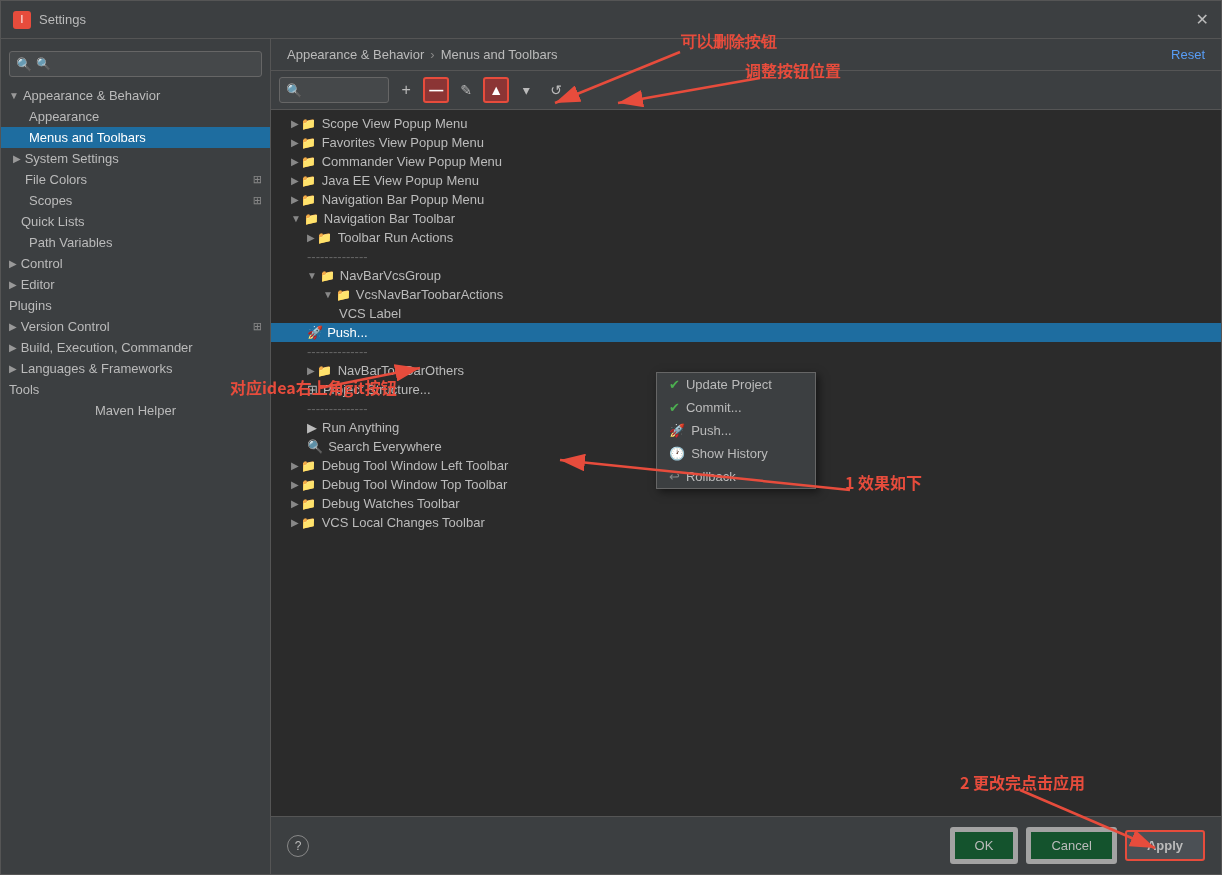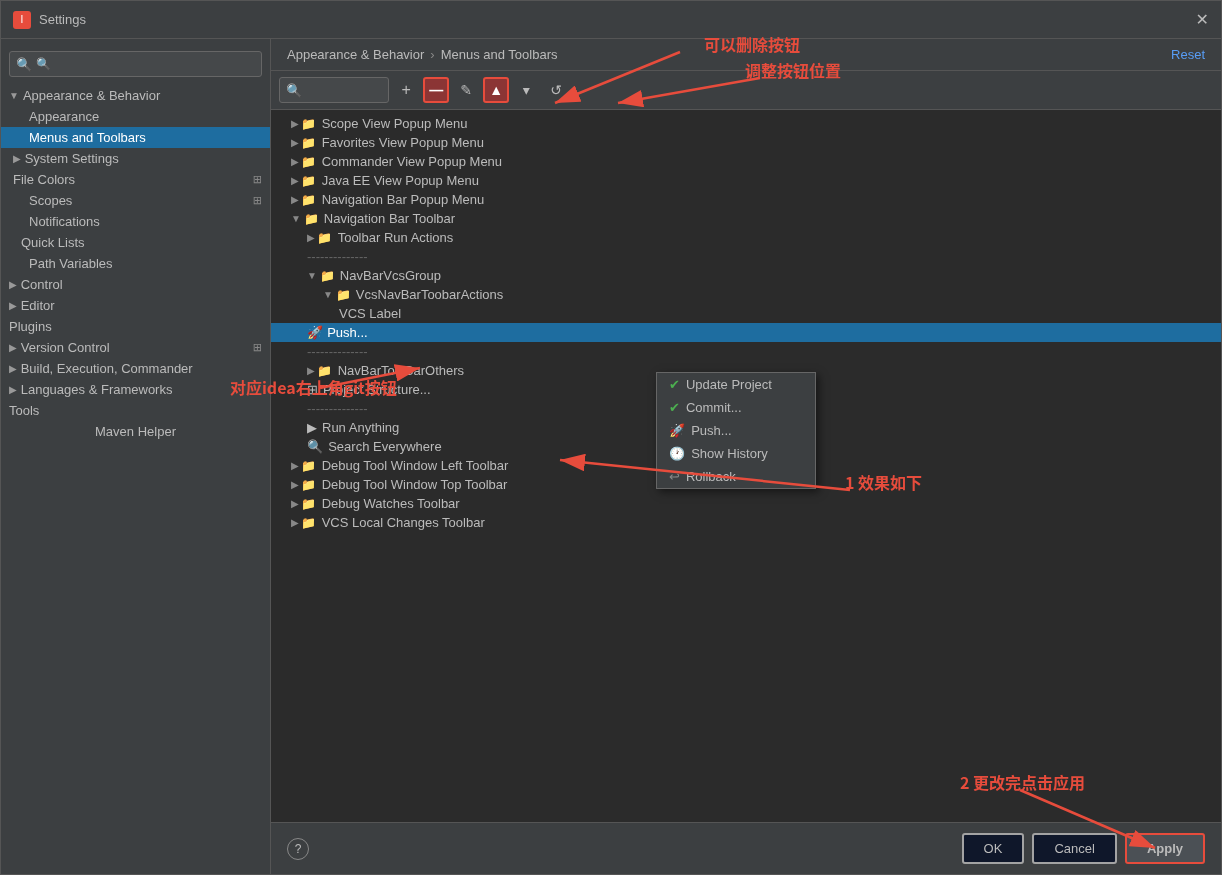--- a/index.html
+++ b/index.html
@@ -246,25 +246,25 @@
       padding: 10px 16px;
       display: flex;
       align-items: center;
       justify-content: flex-end;
       gap: 8px;
       border-top: 1px solid #555;
       flex-shrink: 0;
     }
     .btn {
       padding: 6px 20px;
-      border: 2px solid #a3a3a3;
+      border: 5px solid #a3a3a3;
       border-radius: 3px;
       cursor: pointer;
       font-size: 13px;
-      background: #0f172a;
+      background: #14532d;
       color: #bbb;
     }
     .btn-apply {
       background: #4b5055;
       color: #bbb;
       border: 2px solid #e74c3c;
       font-weight: bold;
     }
     .help-btn {
       width: 22px;
@@ -331,30 +331,27 @@
       <div class="sidebar-item" style="padding-left:28px;">
         <span>Appearance</span>
       </div>
       <div class="sidebar-item selected" style="padding-left:28px;">
         <span>Menus and Toolbars</span>
       </div>
       <div class="sidebar-group-header" style="padding-left:12px;">
         <span class="expand-arrow">▶</span>
         <span>System Settings</span>
       </div>
-      <div class="sidebar-item" style="padding-left:12px; display:flex; justify-content:space-between;align-items:center;">
+      <div class="sidebar-item" style="padding-left:24px; display:flex; justify-content:space-between;align-items:center;">
         <span>File Colors</span>
         <span style="color:#888;font-size:11px;">⊞</span>
       </div>
       <div class="sidebar-item" style="padding-left:28px; display:flex; justify-content:space-between;">
         <span>Scopes</span>
         <span style="color:#888;font-size:11px;">⊞</span>
-      </div>
-      <div class="sidebar-item" style="padding-left:28px;">
-        <span>Notifications</span>
       </div>
       <div class="sidebar-item" style="padding-left:20px;">
         <span>Quick Lists</span>
       </div>
       <div class="sidebar-item" style="padding-left:28px;">
         <span>Path Variables</span>
       </div>
 
       <div class="sidebar-group-header">
         <span class="expand-arrow">▶</span>
@@ -566,18 +563,18 @@
   <line x1="760" y1="78" x2="618" y2="103" stroke="#e74c3c" stroke-width="2.5" marker-end="url(#arrowhead)"></line>
 
   <line x1="320" y1="388" x2="420" y2="368" stroke="#e74c3c" stroke-width="2.5" marker-end="url(#arrowhead)"></line>
 
   <line x1="850" y1="490" x2="560" y2="460" stroke="#e74c3c" stroke-width="2.5" marker-end="url(#arrowhead)"></line>
 
   <line x1="1020" y1="790" x2="1155" y2="848" stroke="#e74c3c" stroke-width="2.5" marker-end="url(#arrowhead)"></line>
 </svg>
 
 <div class="annotation-layer">
-  <span class="annotation-text" style="left:704px; top:32px;">可以删除按钮</span>
+  <span class="annotation-text" style="left:681px; top:32px;font-family:Liberation Serif, serif;">可以删除按钮</span>
   <span class="annotation-text" style="left:745px; top:58px;">调整按钮位置</span>
   <span class="annotation-text" style="left:230px; top:375px;">对应idea右上角git按钮</span>
   <span class="annotation-text" style="left:845px; top:470px;text-align:right;">1  效果如下</span>
   <span class="annotation-text" style="left:960px; top:770px;">2  更改完点击应用</span>
 </div>
 
 </body></html>

